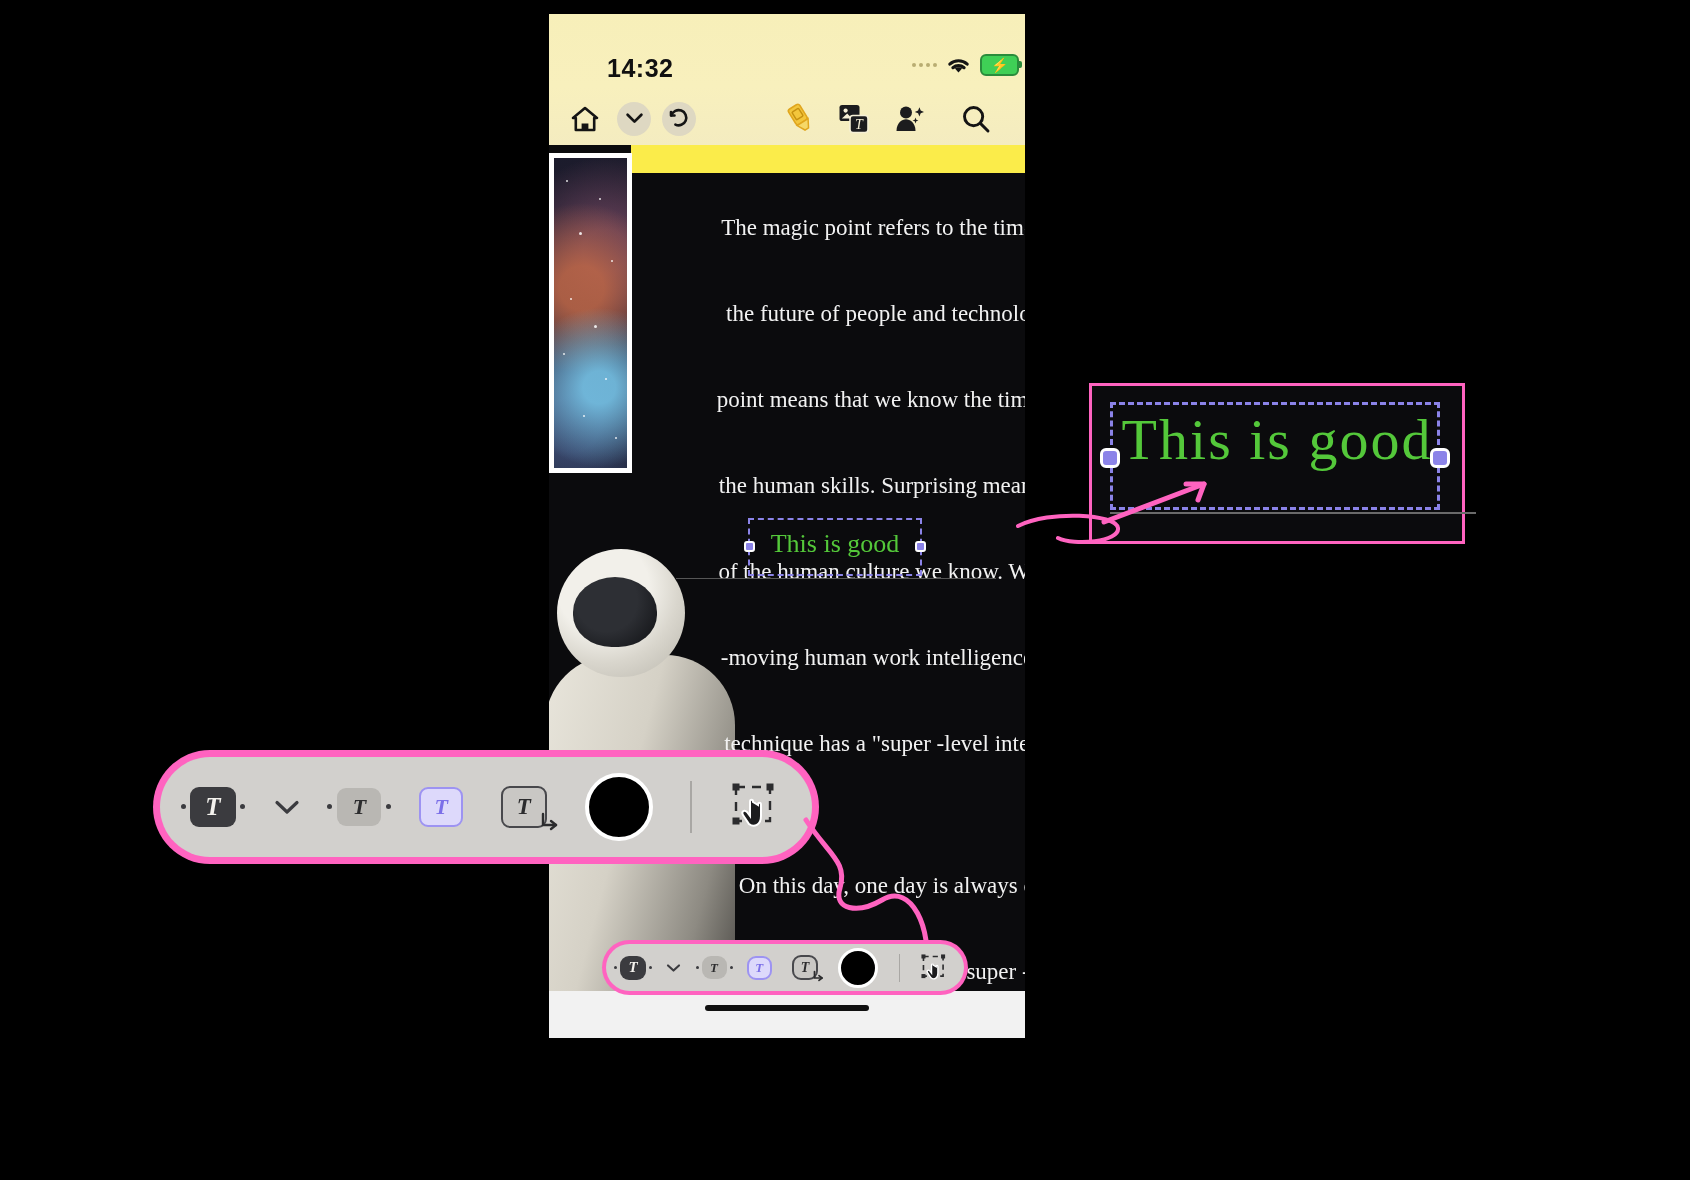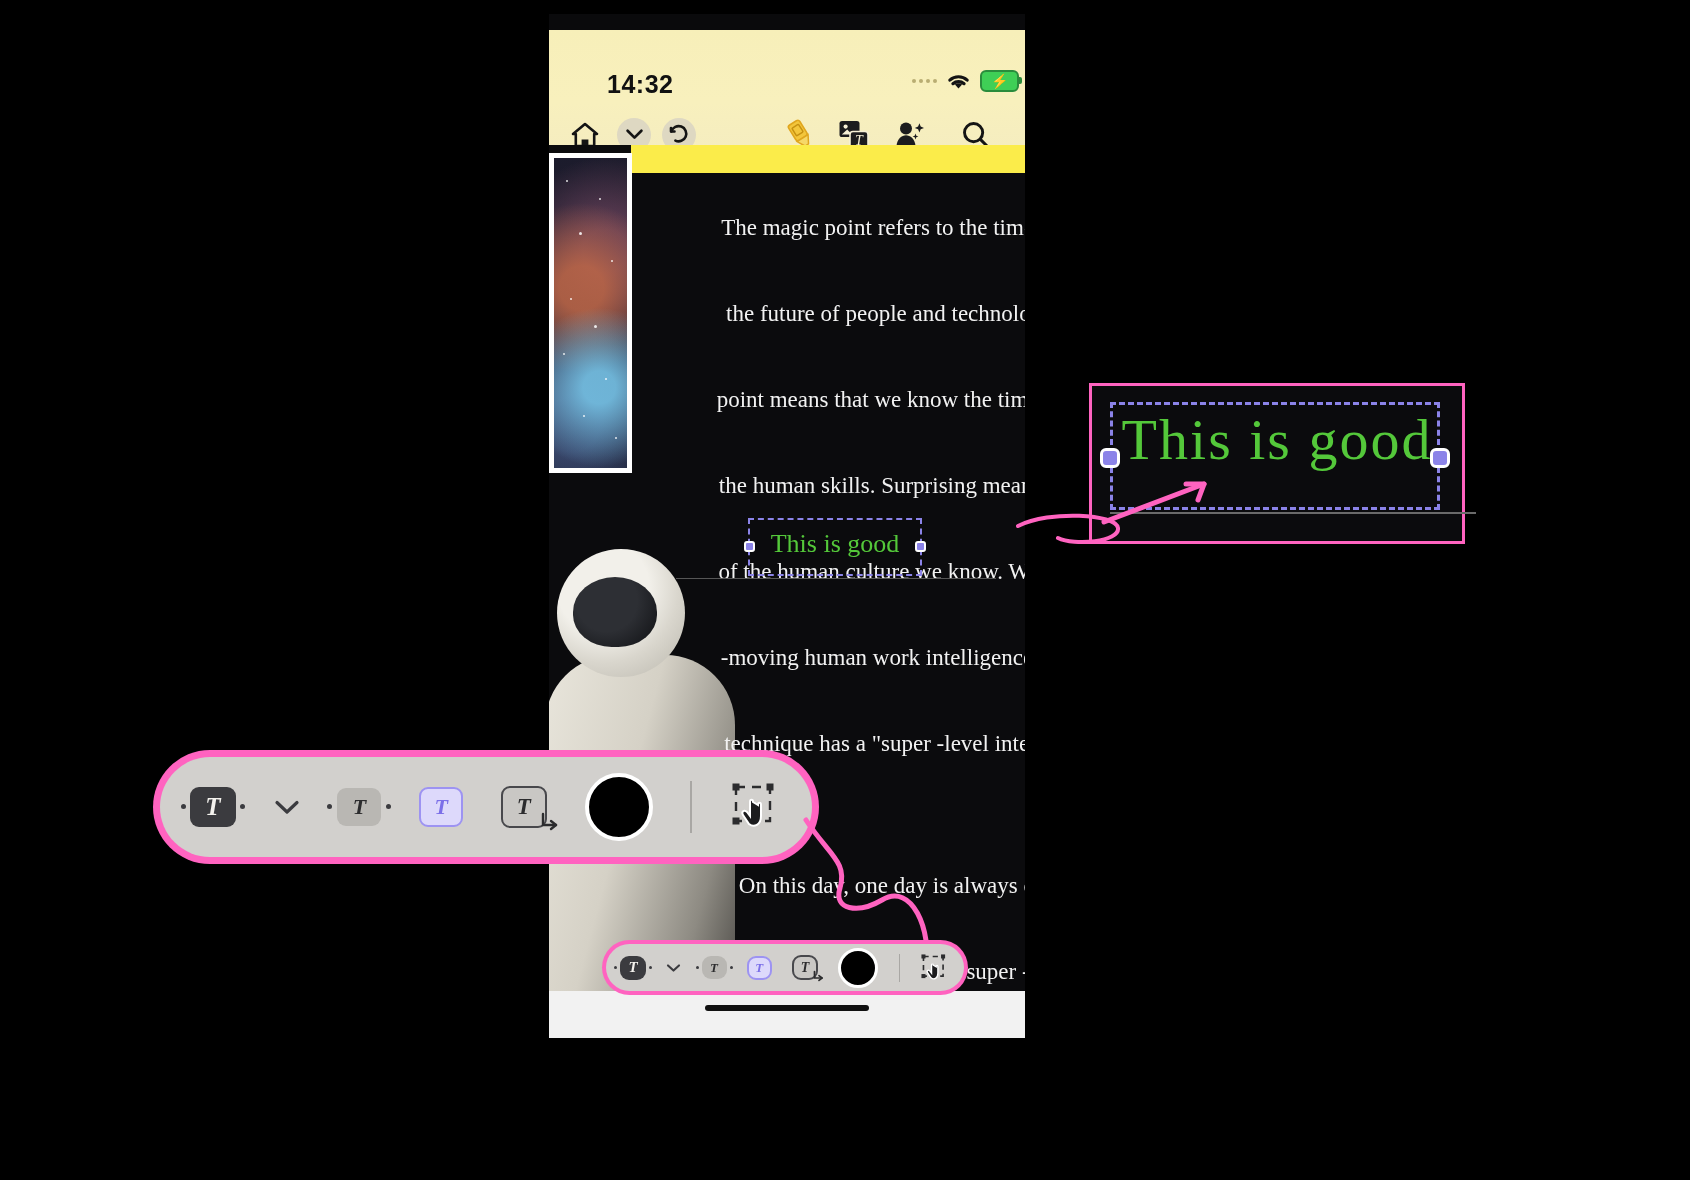--- a/index.html
+++ b/index.html
@@ -4,21 +4,21 @@
 <style>
   html,body{margin:0;padding:0;background:#000;}
   body{width:1690px;height:1180px;position:relative;overflow:hidden;
        font-family:"Liberation Sans",sans-serif;}
 
   
   #phone{position:absolute;left:549px;top:14px;width:476px;height:1024px;
          background:#0a0a0c;overflow:hidden;}
 
   
-  #chrome{position:absolute;left:0;top:16px;width:100%;height:131px;
+  #chrome{position:absolute;left:0;top:0;width:100%;height:131px;
           background:linear-gradient(180deg,#f7efb9 0%,#f8f0bd 55%,#f4ecc0 100%);}
   #statusbar{position:absolute;left:0;top:0;width:100%;height:78px;}
   #clock{position:absolute;left:58px;top:40px;font-size:25px;font-weight:700;
          color:#111;letter-spacing:.5px;}
   #sb-right{position:absolute;right:6px;top:40px;display:flex;align-items:center;gap:9px;}
   .dots{display:flex;gap:3px;align-items:center;}
   .dots i{width:4px;height:4px;border-radius:50%;background:#b9ad72;display:block;}
   .batt{width:35px;height:18px;border:2px solid #2a8c3c;border-radius:6px;
         position:relative;background:#3fcf56;}
   .batt:after{content:"";position:absolute;right:-5px;top:5px;width:3px;height:7px;

